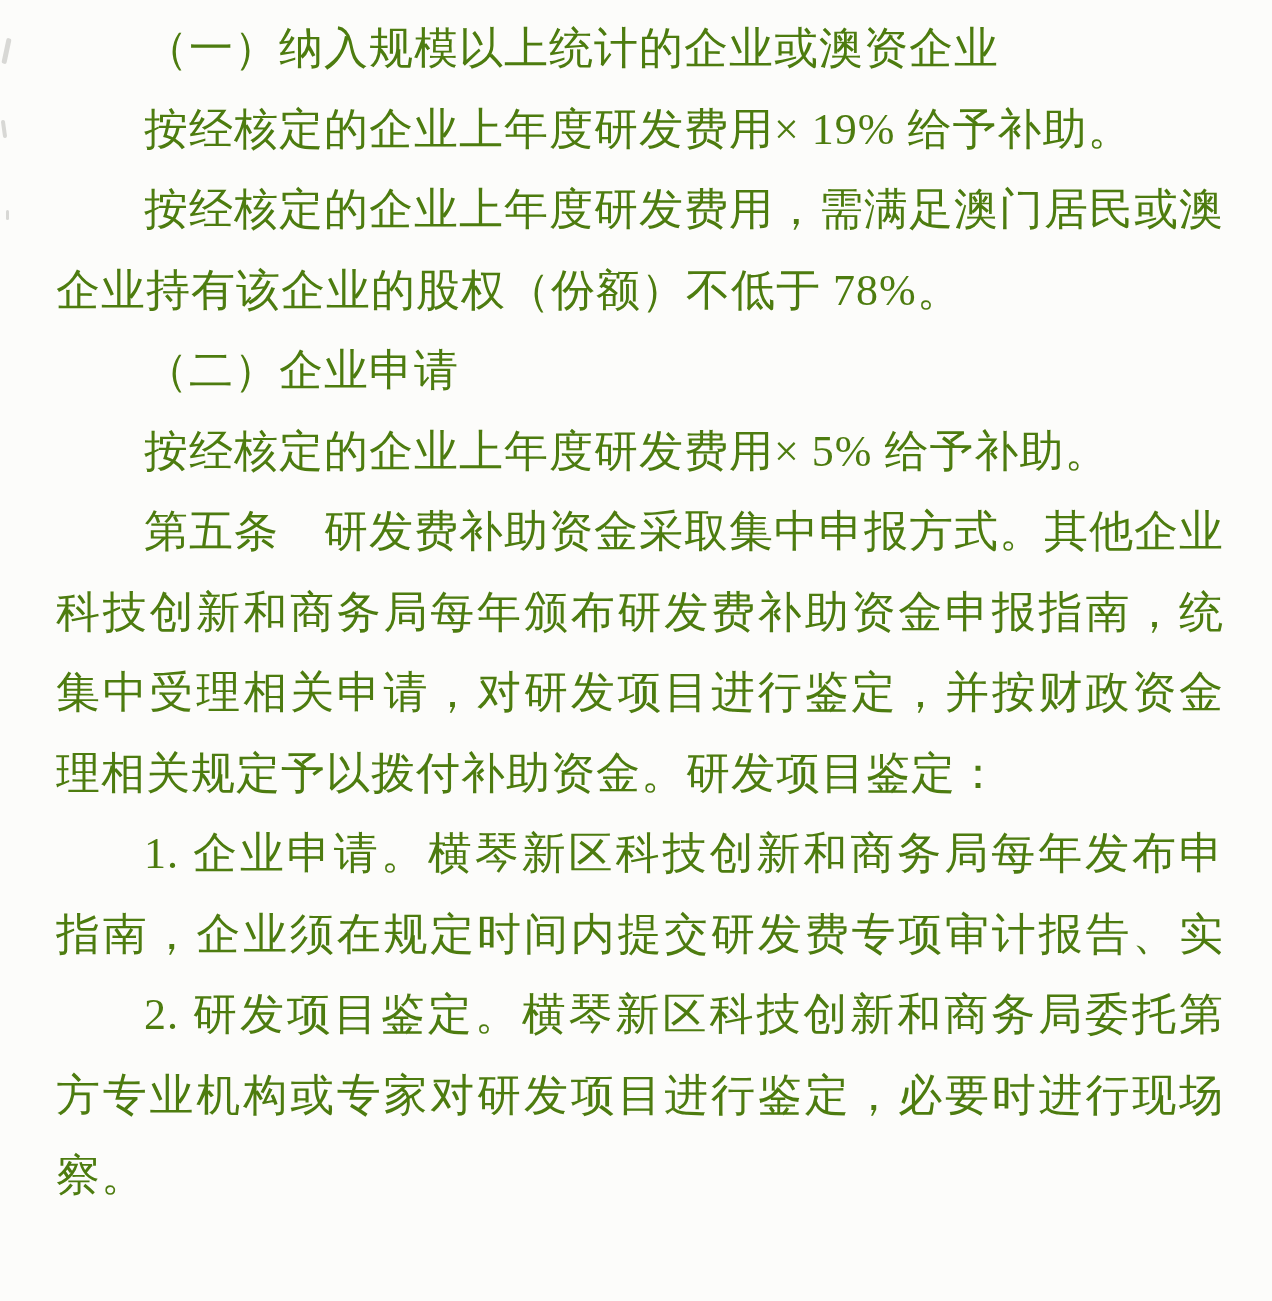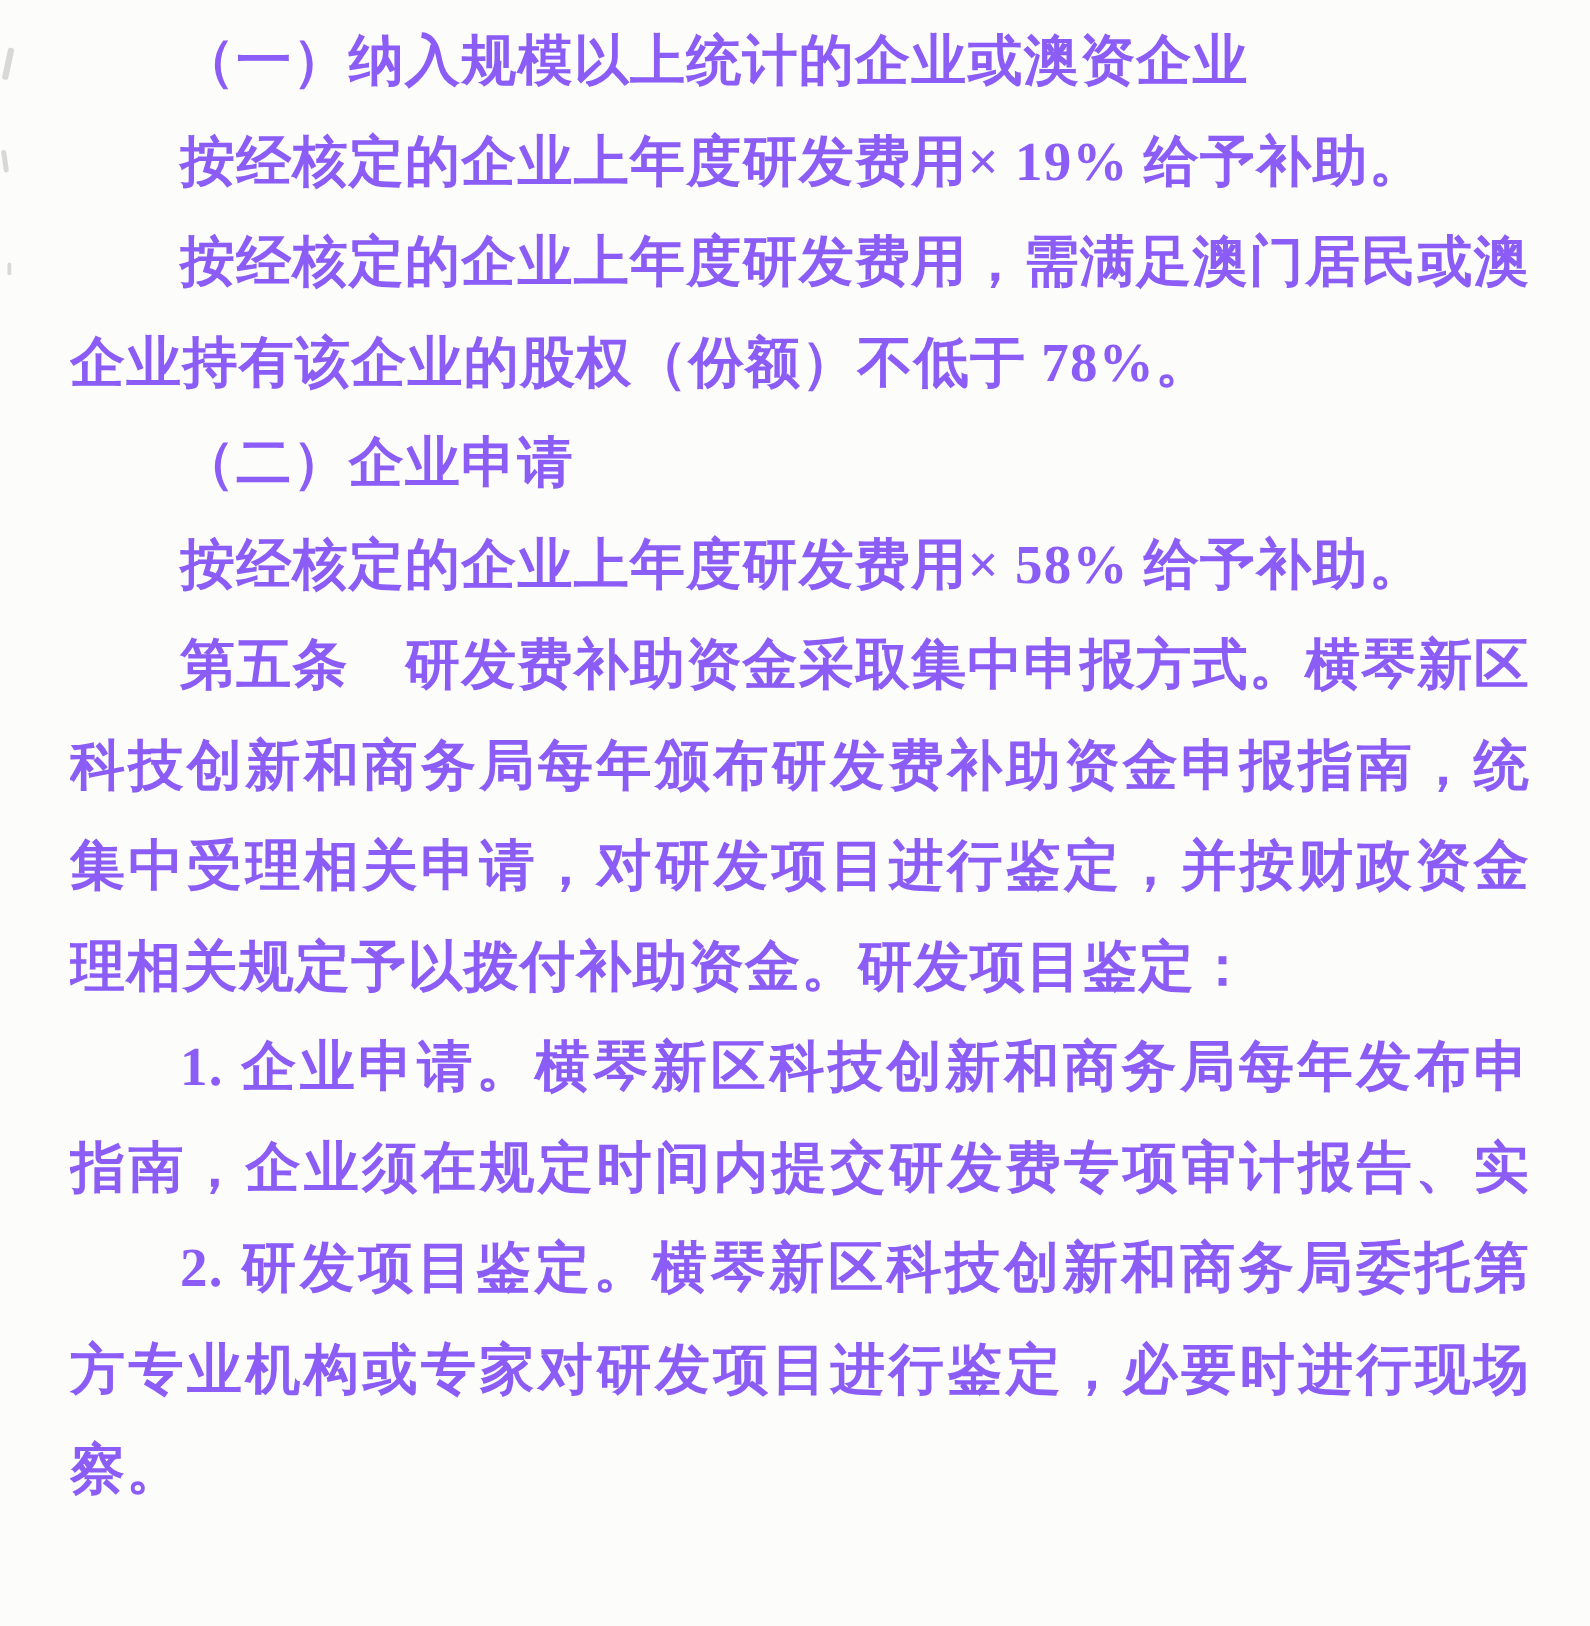--- a/index.html
+++ b/index.html
@@ -12,26 +12,25 @@
     background: #f6f6f4;
     overflow: hidden;
   }
   .page {
     position: relative;
     box-sizing: border-box;
     width: 1272px;
     height: 1301px;
     background: #fcfcfa;
     padding: 9px 48px 0 56px;
-    color: #8b5cf6;
+    color: #4d7c0f;
     font-family: "Liberation Serif", "DejaVu Serif", serif;
     font-size: 44px;
     line-height: 80.5px;
     letter-spacing: 1px;
-    font-weight: bold;
   }
   .line {
     display: block;
     height: 80.5px;
     overflow: hidden;
   }
   .indent {
     text-indent: 88px;
   }
   .justify {
@@ -55,22 +54,22 @@
 <div class="page">
   <span class="scan-noise noise-1"></span>
   <span class="scan-noise noise-2"></span>
   <span class="scan-noise noise-3"></span>
 
   <div class="line indent">（一）纳入规模以上统计的企业或澳资企业</div>
   <div class="line indent">按经核定的企业上年度研发费用× 19% 给予补助。</div>
   <div class="line indent justify">按经核定的企业上年度研发费用，需满足澳门居民或澳门</div>
   <div class="line">企业持有该企业的股权（份额）不低于 78%。</div>
   <div class="line indent">（二）企业申请</div>
-  <div class="line indent">按经核定的企业上年度研发费用× 58% 给予补助。</div>
-  <div class="line indent justify">第五条　研发费补助资金采取集中申报方式。横琴新区</div>
+  <div class="line indent">按经核定的企业上年度研发费用× 5% 给予补助。</div>
+  <div class="line indent justify">第五条　研发费补助资金采取集中申报方式。其他企业</div>
   <div class="line justify">科技创新和商务局每年颁布研发费补助资金申报指南，统一</div>
   <div class="line justify">集中受理相关申请，对研发项目进行鉴定，并按财政资金管</div>
   <div class="line">理相关规定予以拨付补助资金。研发项目鉴定：</div>
   <div class="line indent justify">1. 企业申请。横琴新区科技创新和商务局每年发布申报</div>
   <div class="line justify">指南，企业须在规定时间内提交研发费专项审计报告、实地</div>
   <div class="line indent justify">2. 研发项目鉴定。横琴新区科技创新和商务局委托第三</div>
   <div class="line justify">方专业机构或专家对研发项目进行鉴定，必要时进行现场考</div>
   <div class="line">察。</div>
 </div>
 

